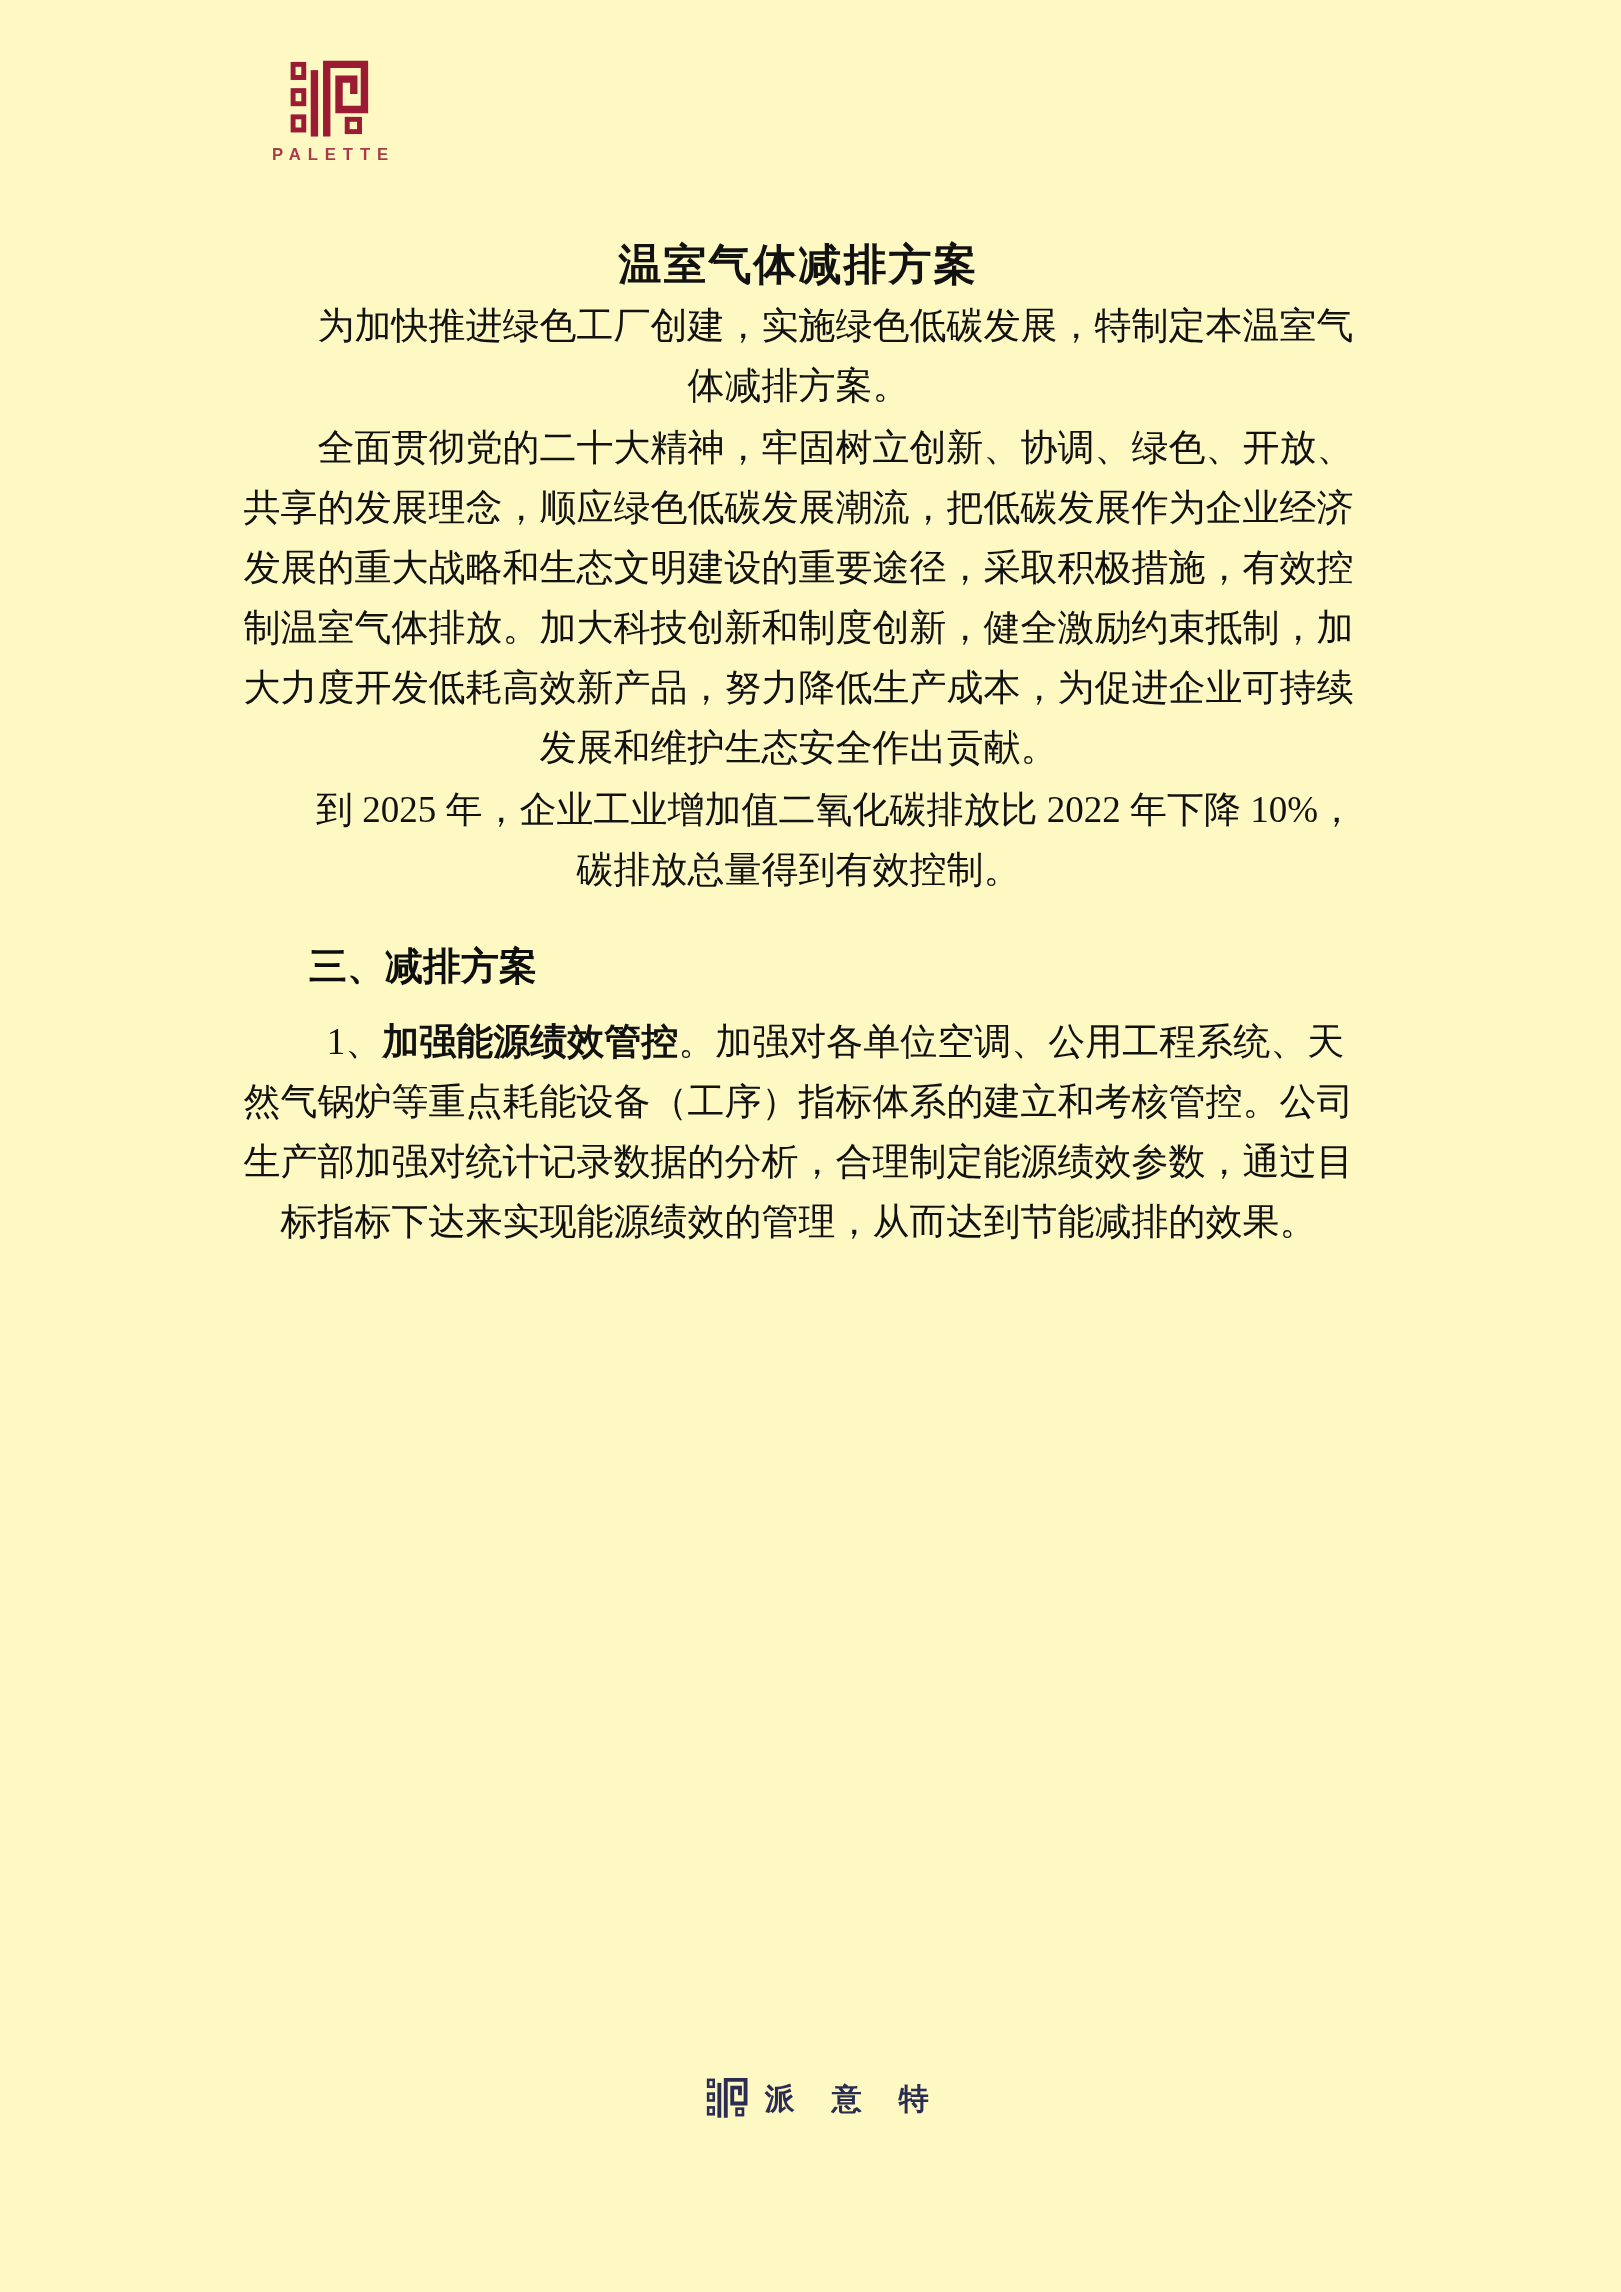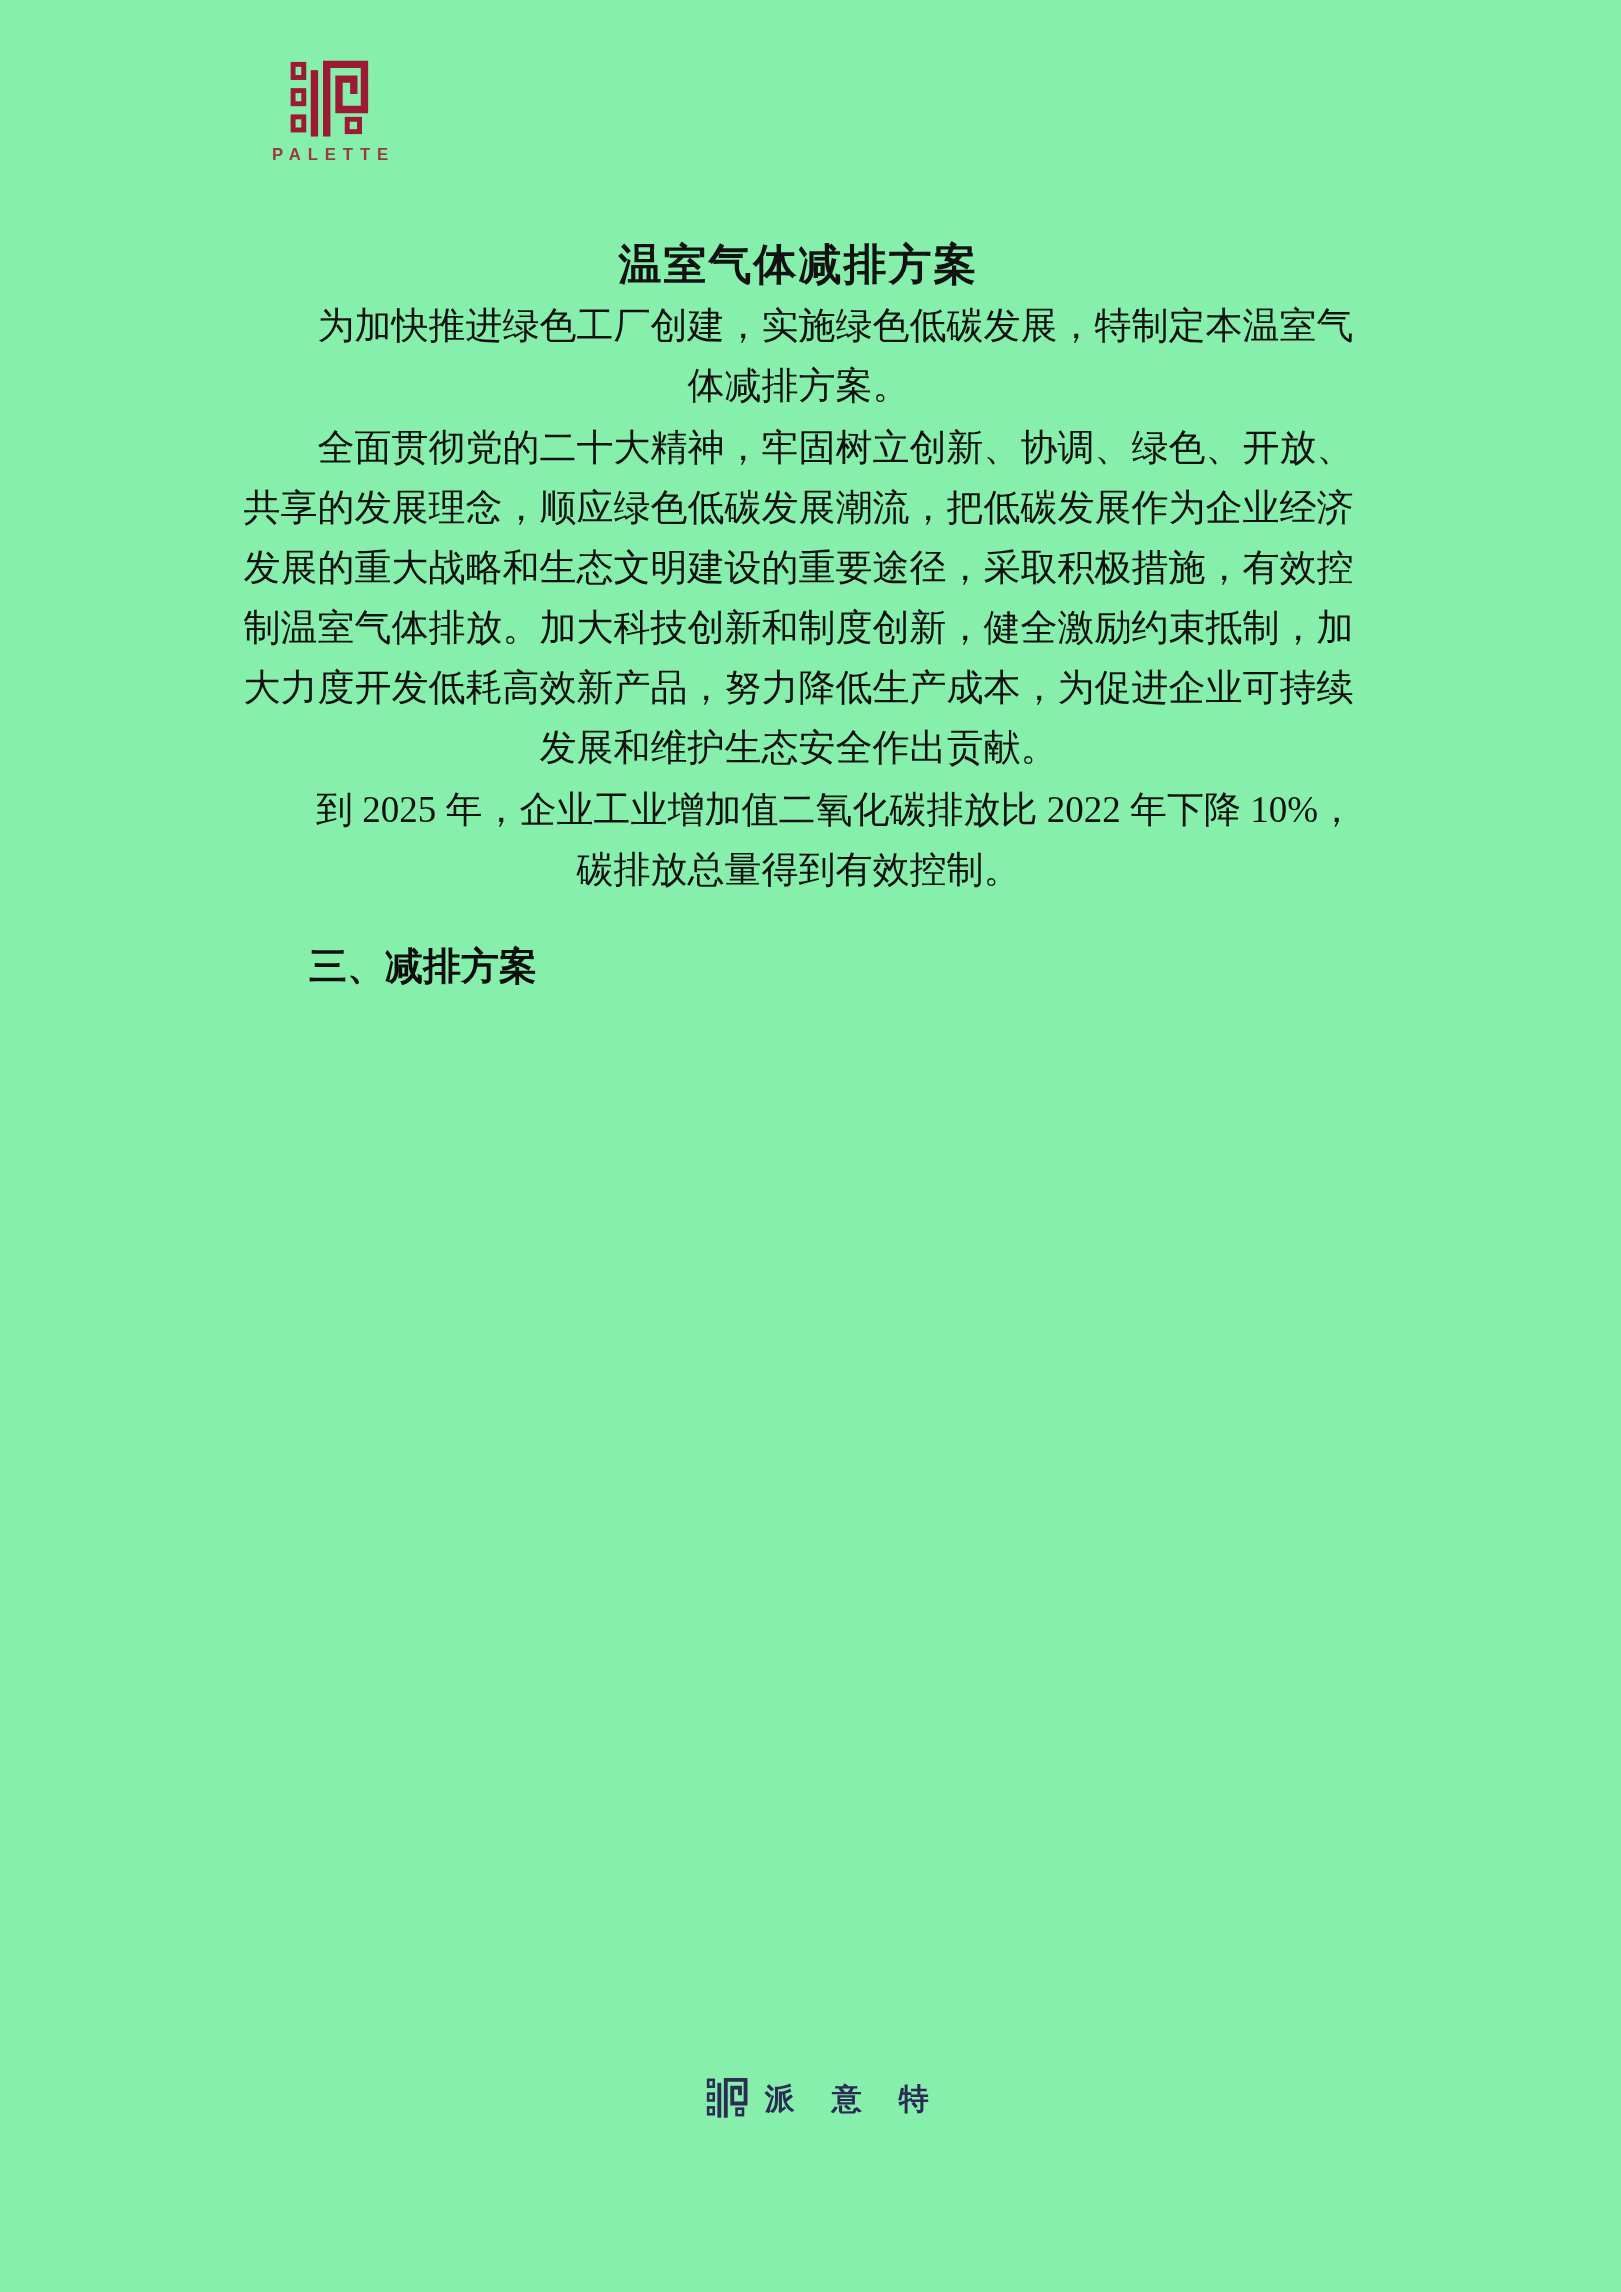--- a/index.html
+++ b/index.html
@@ -1,20 +1,20 @@
 <!DOCTYPE html>
 <html><head>
 <meta charset="utf-8">
 <style>
   html, body { margin: 0; padding: 0; background: #ffffff; }
   .page {
     position: relative;
     width: 1621px;
     height: 2293px;
-    background: #86efac;
+    background: #fef9c3;
     overflow: hidden;
     font-family: "Liberation Serif", "DejaVu Serif", serif;
     color: #121212;
   }
 
   
   .header-logo {
     position: absolute;
     left: 272px;
     top: 57px;
@@ -134,20 +134,24 @@
 共享的发展理念，顺应绿色低碳发展潮流，把低碳发展作为企业经济
 发展的重大战略和生态文明建设的重要途径，采取积极措施，有效控
 制温室气体排放。加大科技创新和制度创新，健全激励约束抵制，加
 大力度开发低耗高效新产品，努力降低生产成本，为促进企业可持续
 发展和维护生态安全作出贡献。</p>
 
     <p class="body-par par-sec2">到 2025 年，企业工业增加值二氧化碳排放比 2022 年下降 10%，
 碳排放总量得到有效控制。</p>
 
     <h2 class="h-sec h-sec3">三、减排方案</h2>
+    <p class="body-par par-sec3"><span>1、</span><span class="bold-run">加强能源绩效管控</span><span>。加强对各单位空调、公用工程系统、天
+然气锅炉等重点耗能设备（工序）指标体系的建立和考核管控。公司
+生产部加强对统计记录数据的分析，合理制定能源绩效参数，通过目
+标指标下达来实现能源绩效的管理，从而达到节能减排的效果。</span></p>
 
   </div>
 
   <div class="footer-brand">
     <svg width="47" height="43" viewBox="0 0 100 100" aria-hidden="true">
       <g fill="none" stroke="#2a2c54" stroke-width="6">
         <rect x="5" y="9" width="13" height="16"></rect>
         <rect x="5" y="41" width="13" height="16"></rect>
         <rect x="5" y="73" width="13" height="16"></rect>
       </g>

